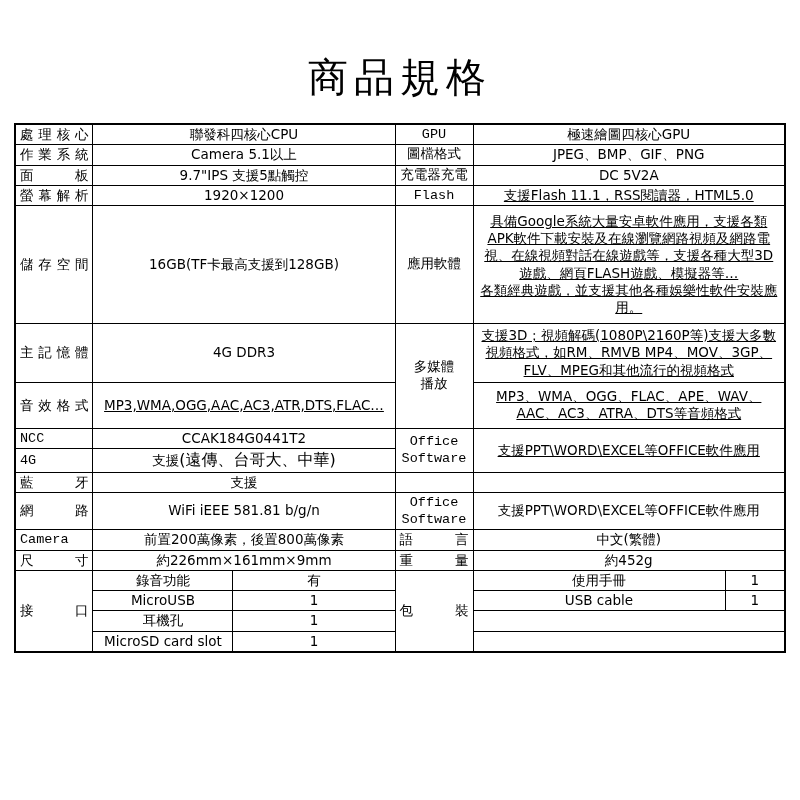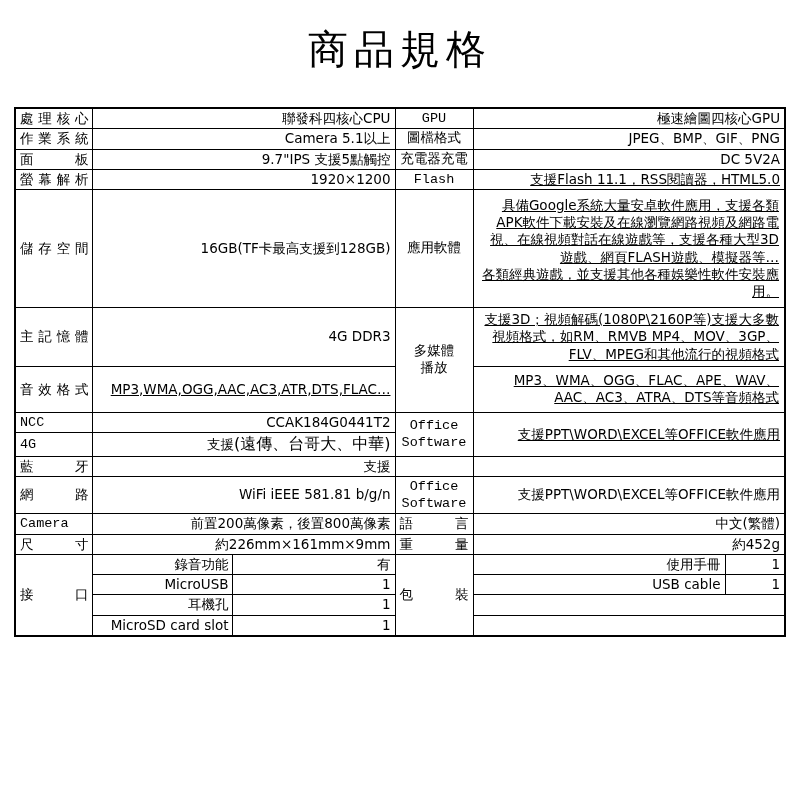--- a/index.html
+++ b/index.html
@@ -21,25 +21,26 @@
     box-sizing: border-box;
   }
   .title {
     text-align: center;
     font-size: 40px;
     letter-spacing: 6px;
     font-weight: 400;
     padding-top: 22px;
     padding-bottom: 18px;
     font-family: "DejaVu Sans", "Liberation Sans", sans-serif;
+    margin-top: 28px;
   }
   table.spec {
     border-collapse: collapse;
     width: 770px;
-    margin: 12px auto;
+    margin: 0 auto;
     table-layout: fixed;
     border: 2px solid #000;
   }
   table.spec td {
     border: 1px solid #000;
     font-size: 13.5px;
     line-height: 1.28;
     padding: 1px 4px;
     vertical-align: middle;
     word-break: break-word;
@@ -49,21 +50,21 @@
     text-align-last: justify;
     white-space: nowrap;
     padding-left: 6px;
     padding-right: 6px;
   }
   .lbl-center {
     text-align: center;
     font-family: Liberation Mono, monospace;
   }
   .val {
-    text-align: right;
+    text-align: center;
   }
   .small {
     font-size: 16px;
   }
   .multiline {
     line-height: 1.3;
     text-decoration: underline;
   }
 </style>
 </head>

